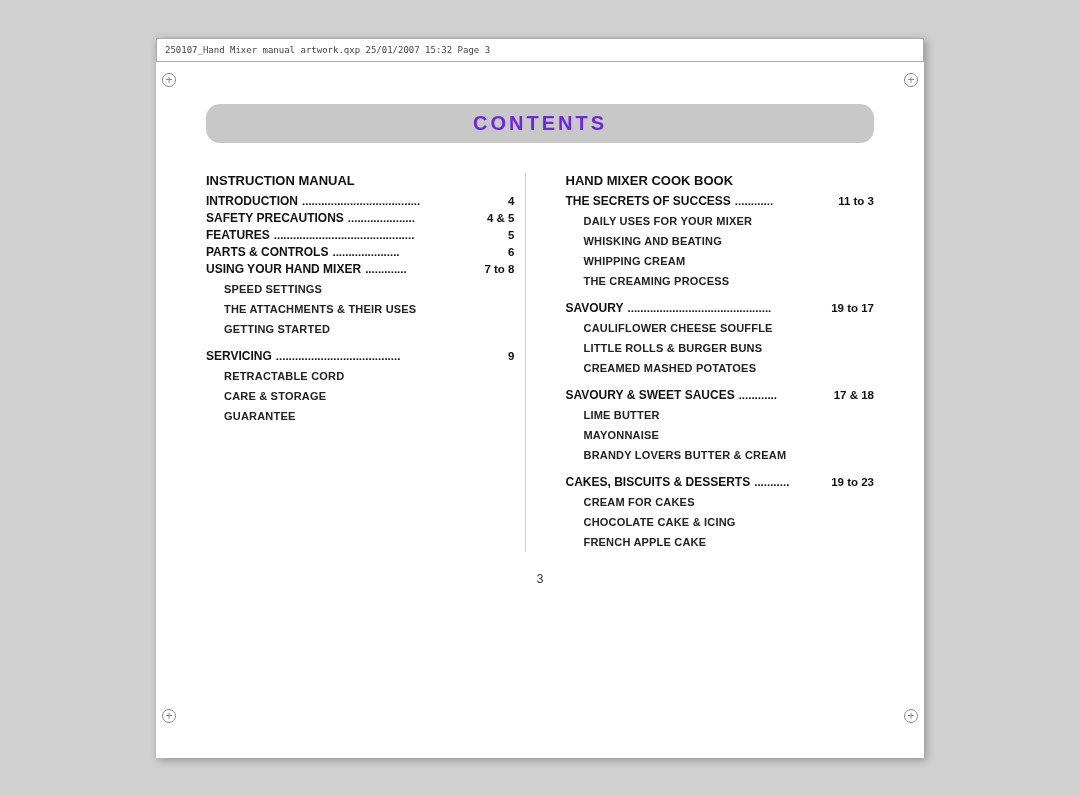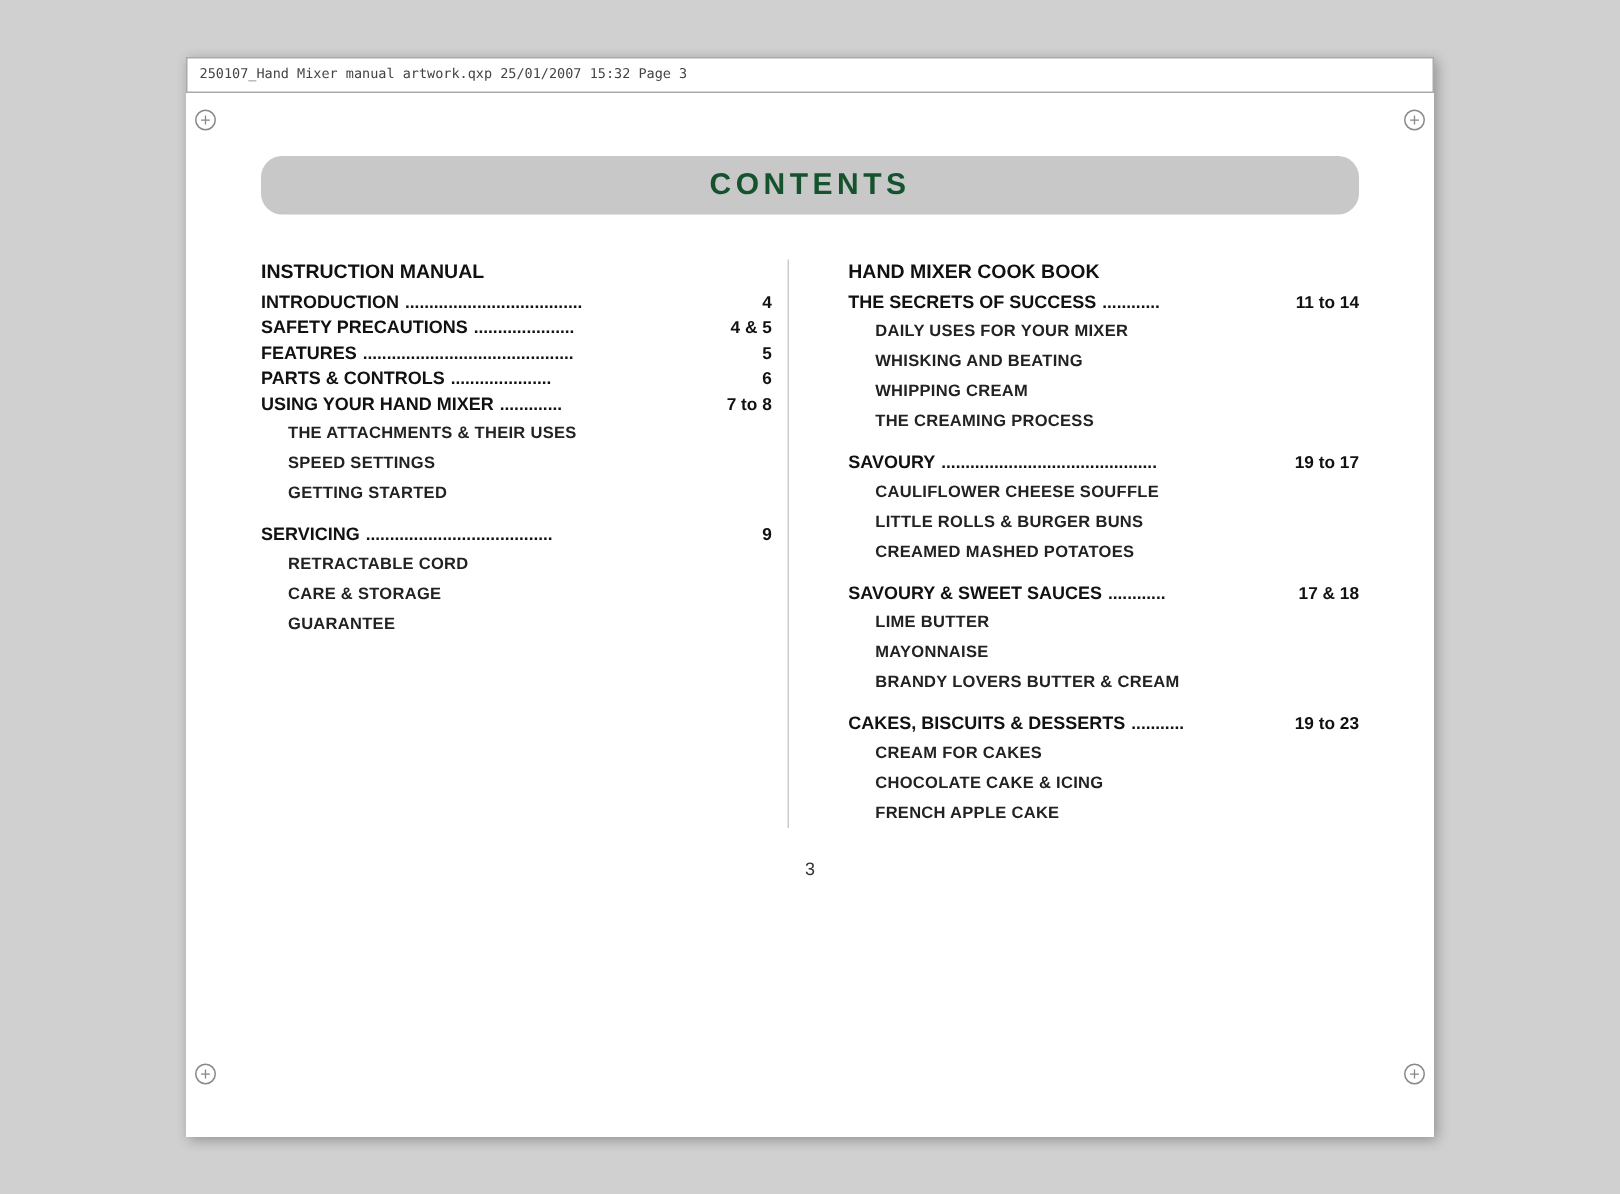--- a/index.html
+++ b/index.html
@@ -7,21 +7,21 @@
     body {
       background: #d0d0d0;
       display: flex;
       justify-content: center;
       align-items: center;
       min-height: 796px;
       font-family: Arial, Helvetica, sans-serif;
     }
 
     .page {
-      width: 832px;
+      width: 768px;
       min-height: 720px;
       background: #fff;
       position: relative;
       padding: 20px 30px 40px 30px;
       box-shadow: 2px 2px 8px rgba(0,0,0,0.3);
     }
 
     .top-bar {
       position: absolute;
       top: 0; left: 0; right: 0;
@@ -71,21 +71,21 @@
       border-radius: 14px;
       text-align: center;
       padding: 8px 0;
       margin-bottom: 30px;
     }
 
     .contents-title-bar h1 {
       font-size: 20px;
       font-weight: 900;
       letter-spacing: 3px;
-      color: #14532d;
+      color: #6d28d9;
       font-family: Arial, Helvetica, sans-serif;
     }
 
     
     .two-columns {
       display: flex;
       gap: 30px;
       justify-content: space-between;
     }
 
@@ -218,24 +218,24 @@
           <span class="leader-page">6</span>
         </div>
 
         <div class="leader-row">
           <span class="leader-label">USING YOUR HAND MIXER</span>
           <span class="leader-dots">.............</span>
           <span class="leader-page">7 to 8</span>
         </div>
 
         <div class="sub-entry">
+          <span class="entry-label">SPEED SETTINGS</span>
+        </div>
+        <div class="sub-entry">
           <span class="entry-label">THE ATTACHMENTS &amp; THEIR USES</span>
-        </div>
-        <div class="sub-entry">
-          <span class="entry-label">SPEED SETTINGS</span>
         </div>
         <div class="sub-entry">
           <span class="entry-label">GETTING STARTED</span>
         </div>
 
         <div class="spacer"></div>
 
         <div class="leader-row">
           <span class="leader-label">SERVICING</span>
           <span class="leader-dots">.......................................</span>
@@ -254,21 +254,21 @@
 
       </div>
 
       <div class="col-right">
 
         <div class="section-heading">HAND MIXER COOK BOOK</div>
 
         <div class="leader-row">
           <span class="leader-label">THE SECRETS OF SUCCESS</span>
           <span class="leader-dots">............</span>
-          <span class="leader-page">11 to 14</span>
+          <span class="leader-page">11 to 3</span>
         </div>
         <div class="sub-entry">
           <span class="entry-label">DAILY USES FOR YOUR MIXER</span>
         </div>
         <div class="sub-entry">
           <span class="entry-label">WHISKING AND BEATING</span>
         </div>
         <div class="sub-entry">
           <span class="entry-label">WHIPPING CREAM</span>
         </div>

